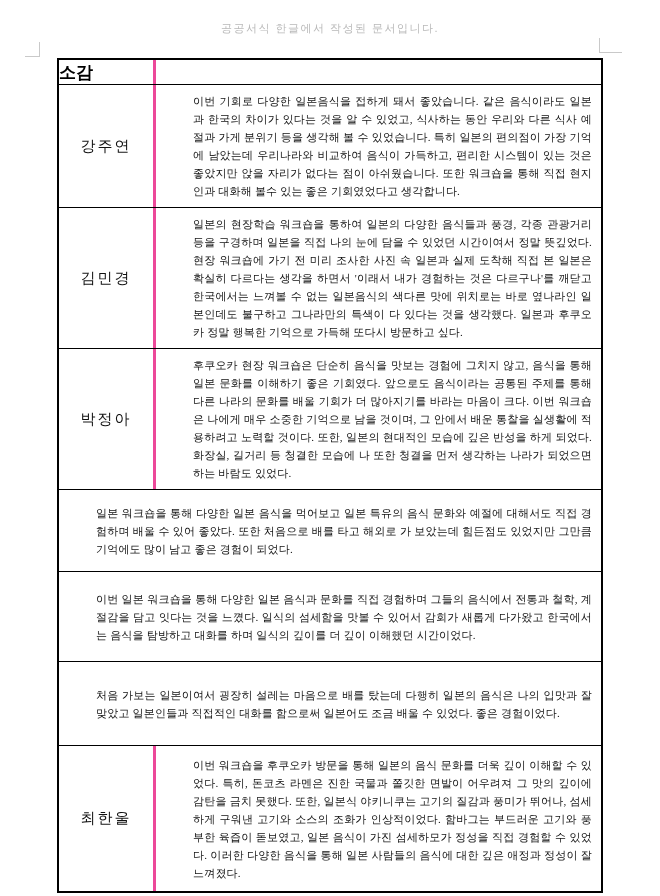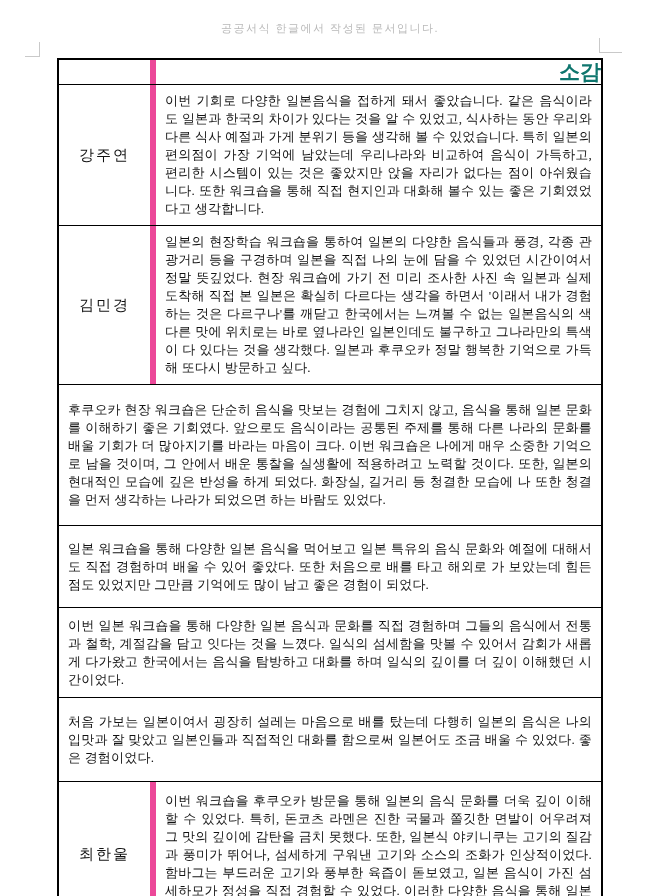--- a/index.html
+++ b/index.html
@@ -32,44 +32,45 @@
   }
   .comments-table {
     position:absolute; left:57px; top:58px; width:546px;
     border:2px solid #000;
     background:#fff;
   }
   .t-row { display:flex; border-bottom:1px solid #000; }
   .t-row:last-child { border-bottom:none; }
   .name-cell {
     width:97px; flex:0 0 97px;
-    border-right:6px solid #ec4899;
+    border-right:3px solid #ec4899;
     display:flex; align-items:center; justify-content:center;
     font-size:15px; color:#111;
     letter-spacing:2px;
   }
   .comment-cell {
     flex:1;
     display:flex; align-items:center;
     padding:7px 9px;
   }
   .comment-cell p {
-    font-size:13px; line-height:18px;
+    font-size:11px; line-height:18px;
     color:#111;
     text-align:justify;
     word-break:break-all;
     letter-spacing:0.2px;
+    margin-left:28px;
   }
   .header-row { position:relative; height:25px; }
   .header-row .name-cell { align-self:stretch; }
   .header-label {
     position:absolute; left:0; right:0; top:50%;
     transform:translateY(-50%);
-    text-align:right;
-    font-weight:bold; font-size:21px; color:#0f766e;
+    text-align:left;
+    font-weight:bold; font-size:17px; color:#000000;
   }
 </style>
 </head>
 <body>
 
 <div class="page">
 
   <div class="watermark">공공서식 한글에서 작성된 문서입니다.</div>
 
   <div class="crop-mark tl"></div>
@@ -94,20 +95,23 @@
   <div class="t-row" style="min-height: 131px;">
     <div class="name-cell">
       <span>김민경</span>
     </div>
     <div class="comment-cell">
       <p>일본의 현장학습 워크숍을 통하여 일본의 다양한 음식들과 풍경, 각종 관광거리 등을 구경하며 일본을 직접 나의 눈에 담을 수 있었던 시간이여서 정말 뜻깊었다. 현장 워크숍에 가기 전 미리 조사한 사진 속 일본과 실제 도착해 직접 본 일본은 확실히 다르다는 생각을 하면서 '이래서 내가 경험하는 것은 다르구나'를 깨닫고 한국에서는 느껴볼 수 없는 일본음식의 색다른 맛에 위치로는 바로 옆나라인 일본인데도 불구하고 그나라만의 특색이 다 있다는 것을 생각했다. 일본과 후쿠오카 정말 행복한 기억으로 가득해 또다시 방문하고 싶다.</p>
     </div>
   </div>
 
   <div class="t-row" style="min-height: 141px;">
+    <div class="name-cell">
+      <span>박정아</span>
+    </div>
     <div class="comment-cell">
       <p>후쿠오카 현장 워크숍은 단순히 음식을 맛보는 경험에 그치지 않고, 음식을 통해 일본 문화를 이해하기 좋은 기회였다. 앞으로도 음식이라는 공통된 주제를 통해 다른 나라의 문화를 배울 기회가 더 많아지기를 바라는 마음이 크다. 이번 워크숍은 나에게 매우 소중한 기억으로 남을 것이며, 그 안에서 배운 통찰을 실생활에 적용하려고 노력할 것이다. 또한, 일본의 현대적인 모습에 깊은 반성을 하게 되었다. 화장실, 길거리 등 청결한 모습에 나 또한 청결을 먼저 생각하는 나라가 되었으면 하는 바람도 있었다.</p>
     </div>
   </div>
 
   <div class="t-row" style="min-height: 82px;">
     <div class="comment-cell">
       <p>일본 워크숍을 통해 다양한 일본 음식을 먹어보고 일본 특유의 음식 문화와 예절에 대해서도 직접 경험하며 배울 수 있어 좋았다. 또한 처음으로 배를 타고 해외로 가 보았는데 힘든점도 있었지만 그만큼 기억에도 많이 남고 좋은 경험이 되었다.</p>
     </div>
   </div>

